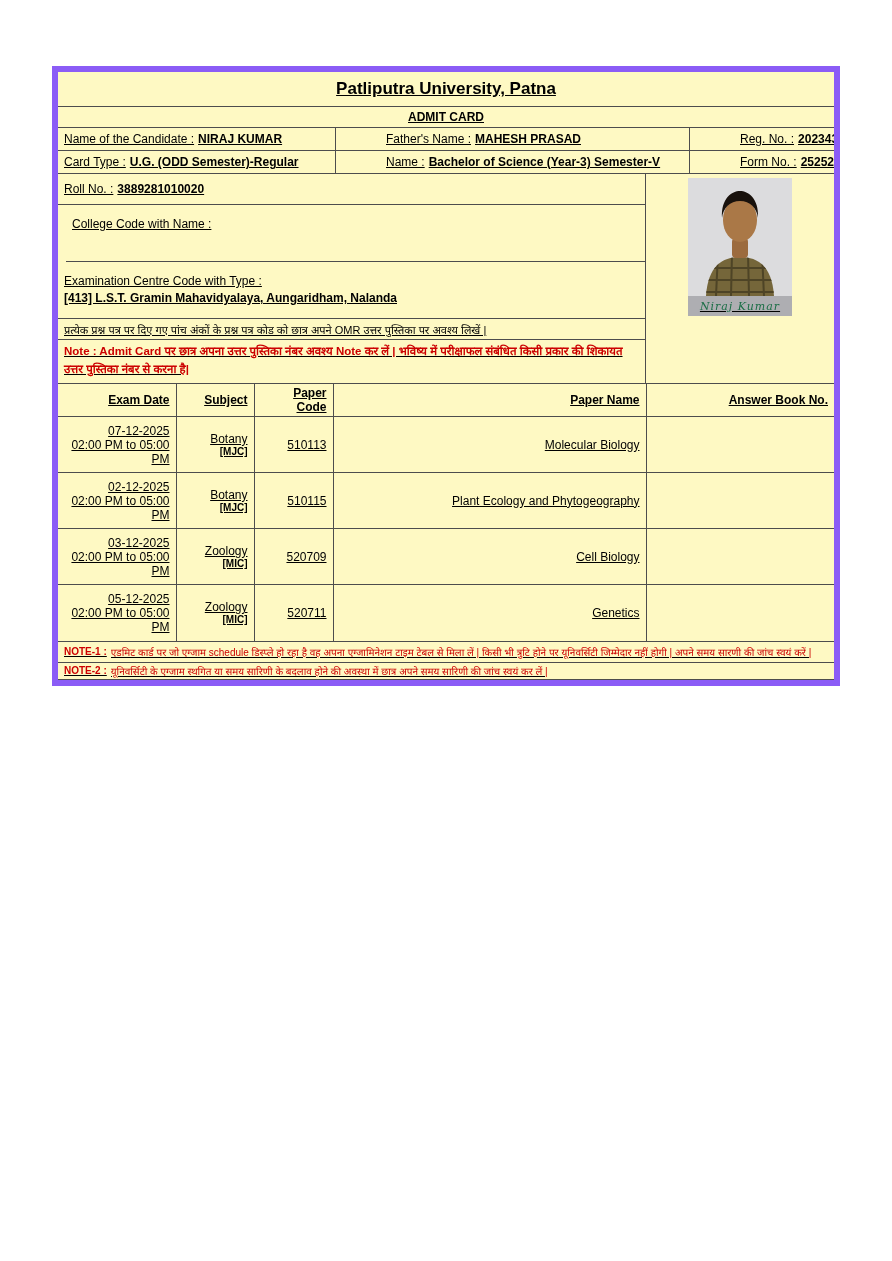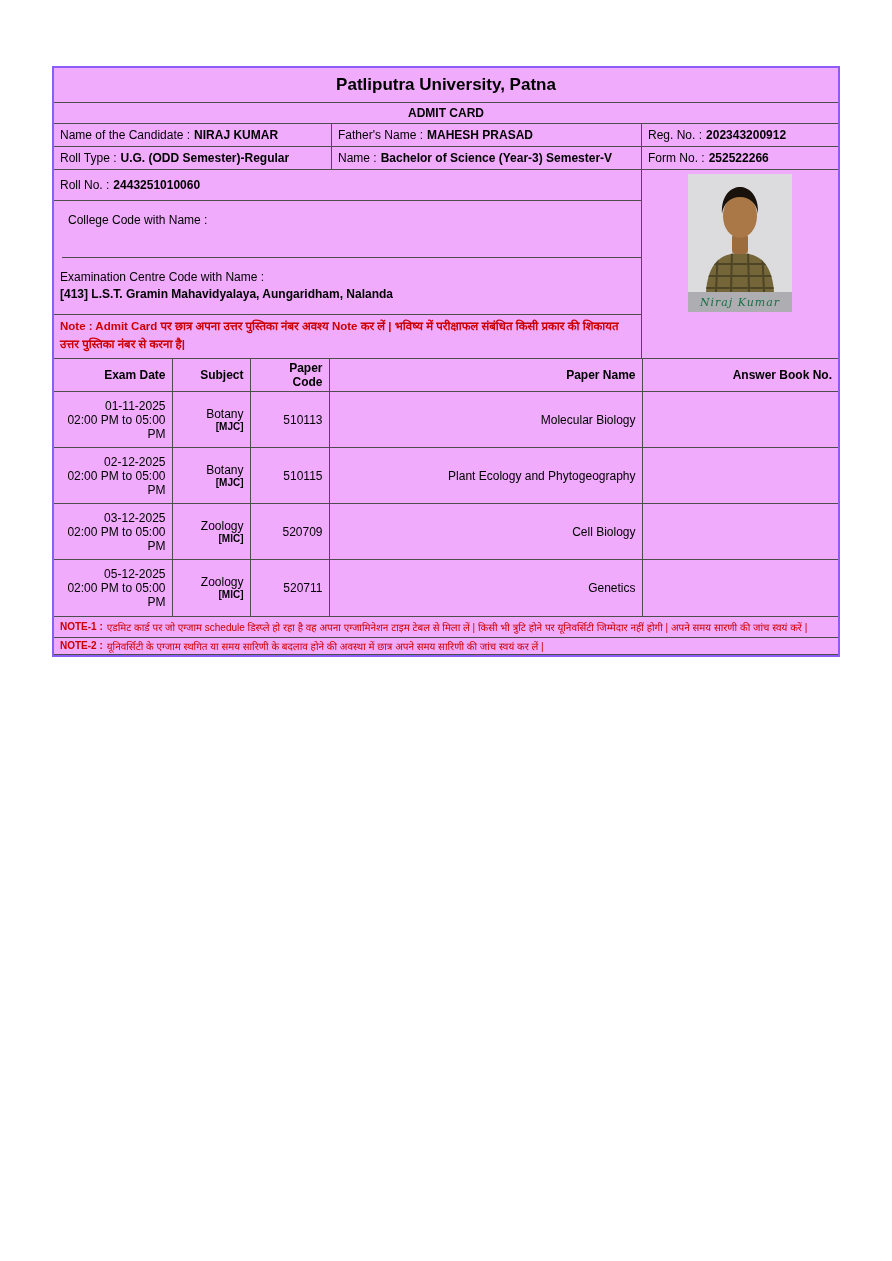--- a/index.html
+++ b/index.html
@@ -4,31 +4,31 @@
 <style>
   * { box-sizing: border-box; margin: 0; padding: 0; }
   html, body { background: #ffffff; }
   body {
     width: 892px; height: 1261px; position: relative;
     font-family: "Liberation Sans", "DejaVu Sans", sans-serif;
     color: #000;
   }
   .card {
     position: absolute; left: 52px; top: 66px; width: 788px;
-    border: 2px solid #8b5cf6; background: #f0abfc;
+    border: 6px solid #8b5cf6; background: #fef9c3; text-decoration: underline;
   }
   .title-bar {
     height: 35px; display: flex; align-items: center; justify-content: center;
     font-size: 17px; font-weight: bold; border-bottom: 1px solid #4d4d4d;
   }
   .admit-bar {
     height: 21px; display: flex; align-items: center; justify-content: center;
     font-size: 12px; font-weight: bold; border-bottom: 1px solid #4d4d4d;
   }
-  .info-row { display: flex; border-bottom: 1px solid #4d4d4d; }
+  .info-row { display: flex; border-bottom: 1px solid #4d4d4d; gap: 44px; }
   .info-row .cell {
     padding: 3px 6px; font-size: 12px; height: 22px;
     display: flex; align-items: center; white-space: nowrap; overflow: hidden;
   }
   .c1 { width: 278px; border-right: 1px solid #4d4d4d; }
   .c2 { width: 310px; border-right: 1px solid #4d4d4d; }
   .c3 { flex: 1; }
   .lbl { font-weight: normal; margin-right: 4px; }
   .val { font-weight: bold; }
   .mid { display: flex; border-bottom: 1px solid #4d4d4d; }
@@ -110,46 +110,47 @@
       <span class="val">MAHESH PRASAD</span>
     </div>
     <div class="cell c3">
       <span class="lbl">Reg. No. :</span>
       <span class="val">202343200912</span>
     </div>
   </div>
 
   <div class="info-row">
     <div class="cell c1">
-      <span class="lbl">Roll Type :</span>
+      <span class="lbl">Card Type :</span>
       <span class="val">U.G. (ODD Semester)-Regular</span>
     </div>
     <div class="cell c2">
       <span class="lbl">Name :</span>
       <span class="val">Bachelor of Science (Year-3) Semester-V</span>
     </div>
     <div class="cell c3">
       <span class="lbl">Form No. :</span>
       <span class="val">252522266</span>
     </div>
   </div>
 
   <div class="mid">
     <div class="mid-left">
       <div class="roll-row">
         <span class="lbl">Roll No. :</span>
-        <span class="val">2443251010060</span>
+        <span class="val">3889281010020</span>
       </div>
       <div class="block-row college-row">
         <span class="row-label">College Code with Name :</span>
       </div>
       <div class="block-row centre-row">
-        <span class="row-label">Examination Centre Code with Name :</span>
+        <span class="row-label">Examination Centre Code with Type :</span>
         <span class="row-value">[413] L.S.T. Gramin Mahavidyalaya, Aungaridham, Nalanda</span>
       </div>
+      <div class="omr-row">प्रत्येक प्रश्न पत्र पर दिए गए पांच अंकों के प्रश्न पत्र कोड को छात्र अपने OMR उत्तर पुस्तिका पर अवश्य लिखें |</div>
       <div class="rednote-row">Note : Admit Card पर छात्र अपना उत्तर पुस्तिका नंबर अवश्य Note कर लें | भविष्य में परीक्षाफल संबंधित किसी प्रकार की शिकायत उत्तर पुस्तिका नंबर से करना है|</div>
     </div>
     <div class="mid-right">
       <div class="photo-box">
         <svg class="photo-img" width="104" height="118" viewBox="0 0 104 118" xmlns="http://www.w3.org/2000/svg">
           <rect width="104" height="118" fill="#dcdcde"></rect>
           <defs>
             <clipPath id="torsoClip">
                 <path d="M18 118 C20 88 34 79 52 79 C70 79 84 88 86 118 Z"></path>
               </clipPath>
@@ -184,21 +185,21 @@
     <tbody>
         <tr>
       <th>Exam Date</th>
       <th>Subject</th>
       <th>Paper Code</th>
       <th>Paper Name</th>
       <th>Answer Book No.</th>
     </tr>
     <tr>
       <td>
-        <span class="date-line">01-11-2025</span>
+        <span class="date-line">07-12-2025</span>
         <span>02:00 PM to 05:00 PM</span>
       </td>
       <td>
         <span class="subject-name">Botany</span>
         <span class="subject-tag">[MJC]</span>
       </td>
       <td>510113</td>
       <td>Molecular Biology</td>
       <td></td>
     </tr>

